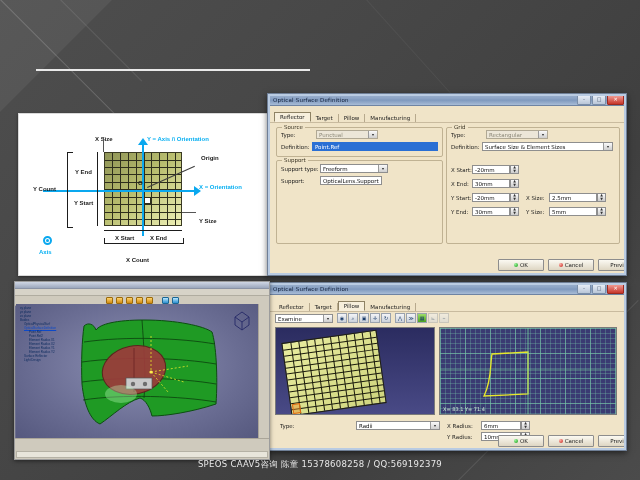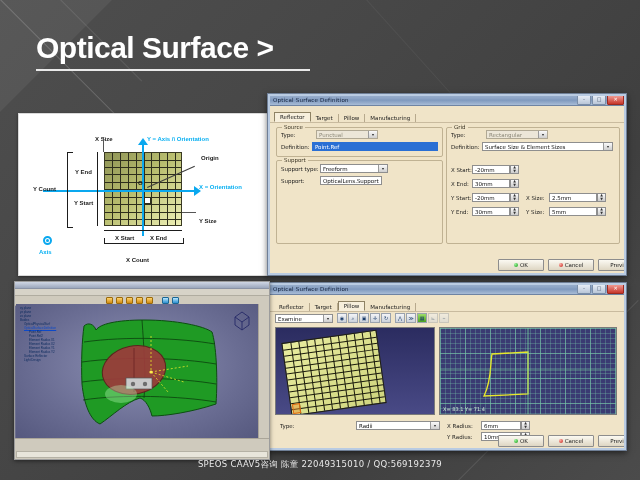--- a/index.html
+++ b/index.html
@@ -193,21 +193,20 @@
 <body>
 
 <div class="slide">
 
   <div class="corner-tri"></div>
   <div class="streak s1"></div>
   <div class="streak s2"></div>
   <div class="streak s3"></div>
   <div class="streak s4"></div>
 
-  <div class="title">Optical Surface &gt;</div>
   <div class="title-rule"></div>
 
   <div class="schematic">
     <div class="sch-inner">
 
       <div class="grid-plot">
         <div class="gl gl-v" style="left:7px"></div>
           <div class="gl gl-v" style="left:15px"></div>
         <div class="gl gl-v" style="left:23px"></div>
           <div class="gl gl-v" style="left:31px"></div>
@@ -545,15 +544,15 @@
         <path d="M 20 9 L 20 17 L 13 22" fill="none" stroke="#2b2f6b" stroke-width="1"></path>
       </svg>
     </div>
 
     <div class="catia-right"></div>
     <div class="catia-bot">
       <div class="catia-statusbar"></div>
     </div>
   </div>
 
-  <div class="footer">SPEOS  CAAV5咨询 陈童 22049315010 / QQ:569192379</div>
+  <div class="footer">SPEOS  CAAV5咨询 陈童 15378608258 / QQ:569192379</div>
 
 </div>
 
 </body></html>

